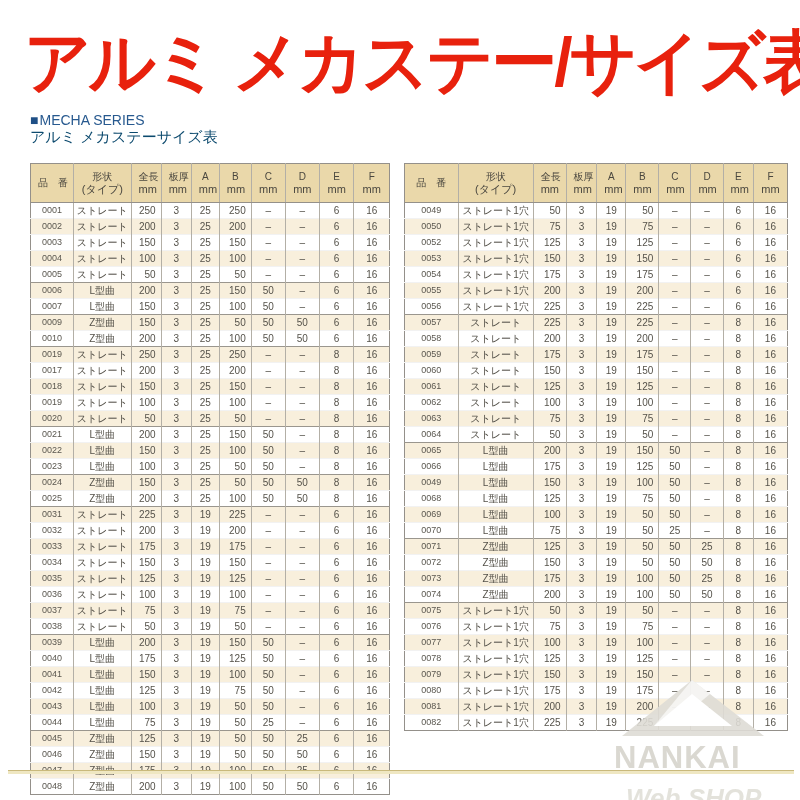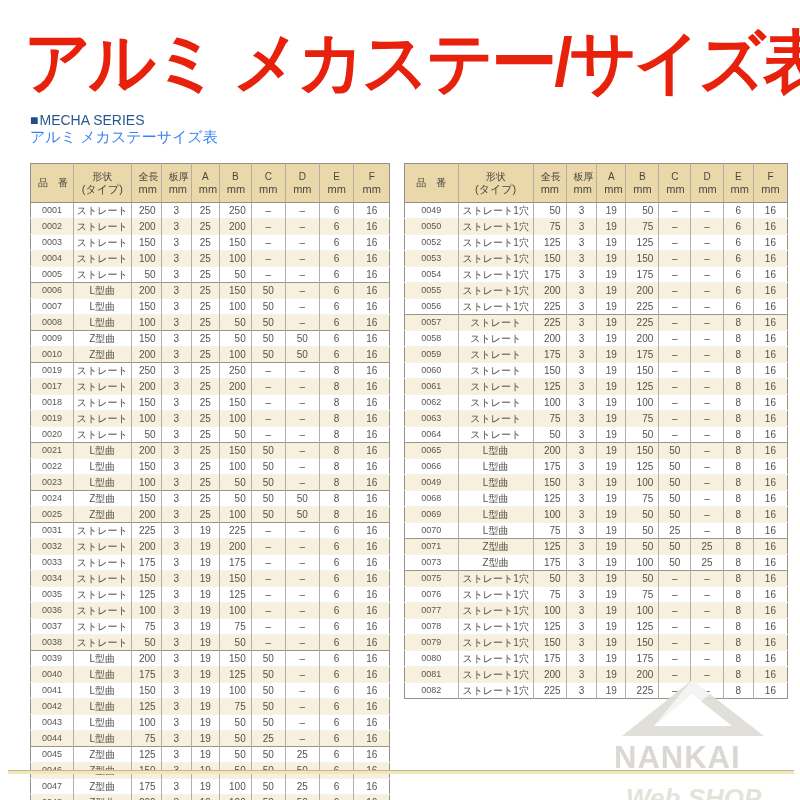--- a/index.html
+++ b/index.html
@@ -6,21 +6,21 @@
   body{width:800px;height:800px;position:relative;overflow:hidden;
        font-family:"Liberation Sans","DejaVu Sans",sans-serif;}
 
   .title{position:absolute;left:24px;top:16px;margin:0;
          font-size:66px;font-weight:bold;color:#e8210d;
          letter-spacing:-3px;white-space:nowrap;transform:scaleY(1.05);transform-origin:left top;}
 
   .series{position:absolute;left:30px;top:112px;line-height:1.15;}
   .series-line1{color:#27598f;font-size:14px;}
   .series-line1 .bullet{color:#1f4f86;margin-right:1px;}
-  .series-line2{color:#3b82f6;font-size:15px;}
+  .series-line2{color:#0c4a6e;font-size:15px;}
 
   .size-table{position:absolute;top:163px;}
   .size-table.left{left:30px;width:360px;}
   .size-table.right{left:404px;width:384px;}
 
   table{border-collapse:collapse;table-layout:fixed;width:100%;
         border:1px solid #94908a;}
   th,td{border-left:1px solid #b3afa6;overflow:hidden;white-space:nowrap;
         box-sizing:border-box;}
   th:first-child,td:first-child{border-left:none;}
@@ -189,32 +189,20 @@
           <td class="al-c">6</td>
           <td class="al-c">16</td>
         </tr>
         <tr>
           <td class="al-c part-no">0007</td>
           <td class="al-c">L型曲</td>
           <td class="al-r">150</td>
           <td class="al-c">3</td>
           <td class="al-c">25</td>
           <td class="al-r">100</td>
-          <td class="al-c">50</td>
-          <td class="al-c">–</td>
-          <td class="al-c">6</td>
-          <td class="al-c">16</td>
-        </tr>
-        <tr>
-          <td class="al-c part-no">0008</td>
-          <td class="al-c">L型曲</td>
-          <td class="al-r">100</td>
-          <td class="al-c">3</td>
-          <td class="al-c">25</td>
-          <td class="al-r">50</td>
           <td class="al-c">50</td>
           <td class="al-c">–</td>
           <td class="al-c">6</td>
           <td class="al-c">16</td>
         </tr>
         <tr class="group-start">
           <td class="al-c part-no">0009</td>
           <td class="al-c">Z型曲</td>
           <td class="al-r">150</td>
           <td class="al-c">3</td>
@@ -892,28 +880,52 @@
           <td class="al-r">125</td>
           <td class="al-c">3</td>
           <td class="al-c">19</td>
           <td class="al-r">50</td>
           <td class="al-c">50</td>
           <td class="al-c">25</td>
           <td class="al-c">8</td>
           <td class="al-c">16</td>
         </tr>
         <tr>
+          <td class="al-c part-no">0072</td>
+          <td class="al-c">Z型曲</td>
+          <td class="al-r">150</td>
+          <td class="al-c">3</td>
+          <td class="al-c">19</td>
+          <td class="al-r">50</td>
+          <td class="al-c">50</td>
+          <td class="al-c">50</td>
+          <td class="al-c">8</td>
+          <td class="al-c">16</td>
+        </tr>
+        <tr>
           <td class="al-c part-no">0073</td>
           <td class="al-c">Z型曲</td>
           <td class="al-r">175</td>
           <td class="al-c">3</td>
           <td class="al-c">19</td>
           <td class="al-r">100</td>
           <td class="al-c">50</td>
           <td class="al-c">25</td>
+          <td class="al-c">8</td>
+          <td class="al-c">16</td>
+        </tr>
+        <tr>
+          <td class="al-c part-no">0074</td>
+          <td class="al-c">Z型曲</td>
+          <td class="al-r">200</td>
+          <td class="al-c">3</td>
+          <td class="al-c">19</td>
+          <td class="al-r">100</td>
+          <td class="al-c">50</td>
+          <td class="al-c">50</td>
           <td class="al-c">8</td>
           <td class="al-c">16</td>
         </tr>
         <tr class="group-start">
           <td class="al-c part-no">0075</td>
           <td class="al-c">ストレート1穴</td>
           <td class="al-r">50</td>
           <td class="al-c">3</td>
           <td class="al-c">19</td>
           <td class="al-r">50</td>

